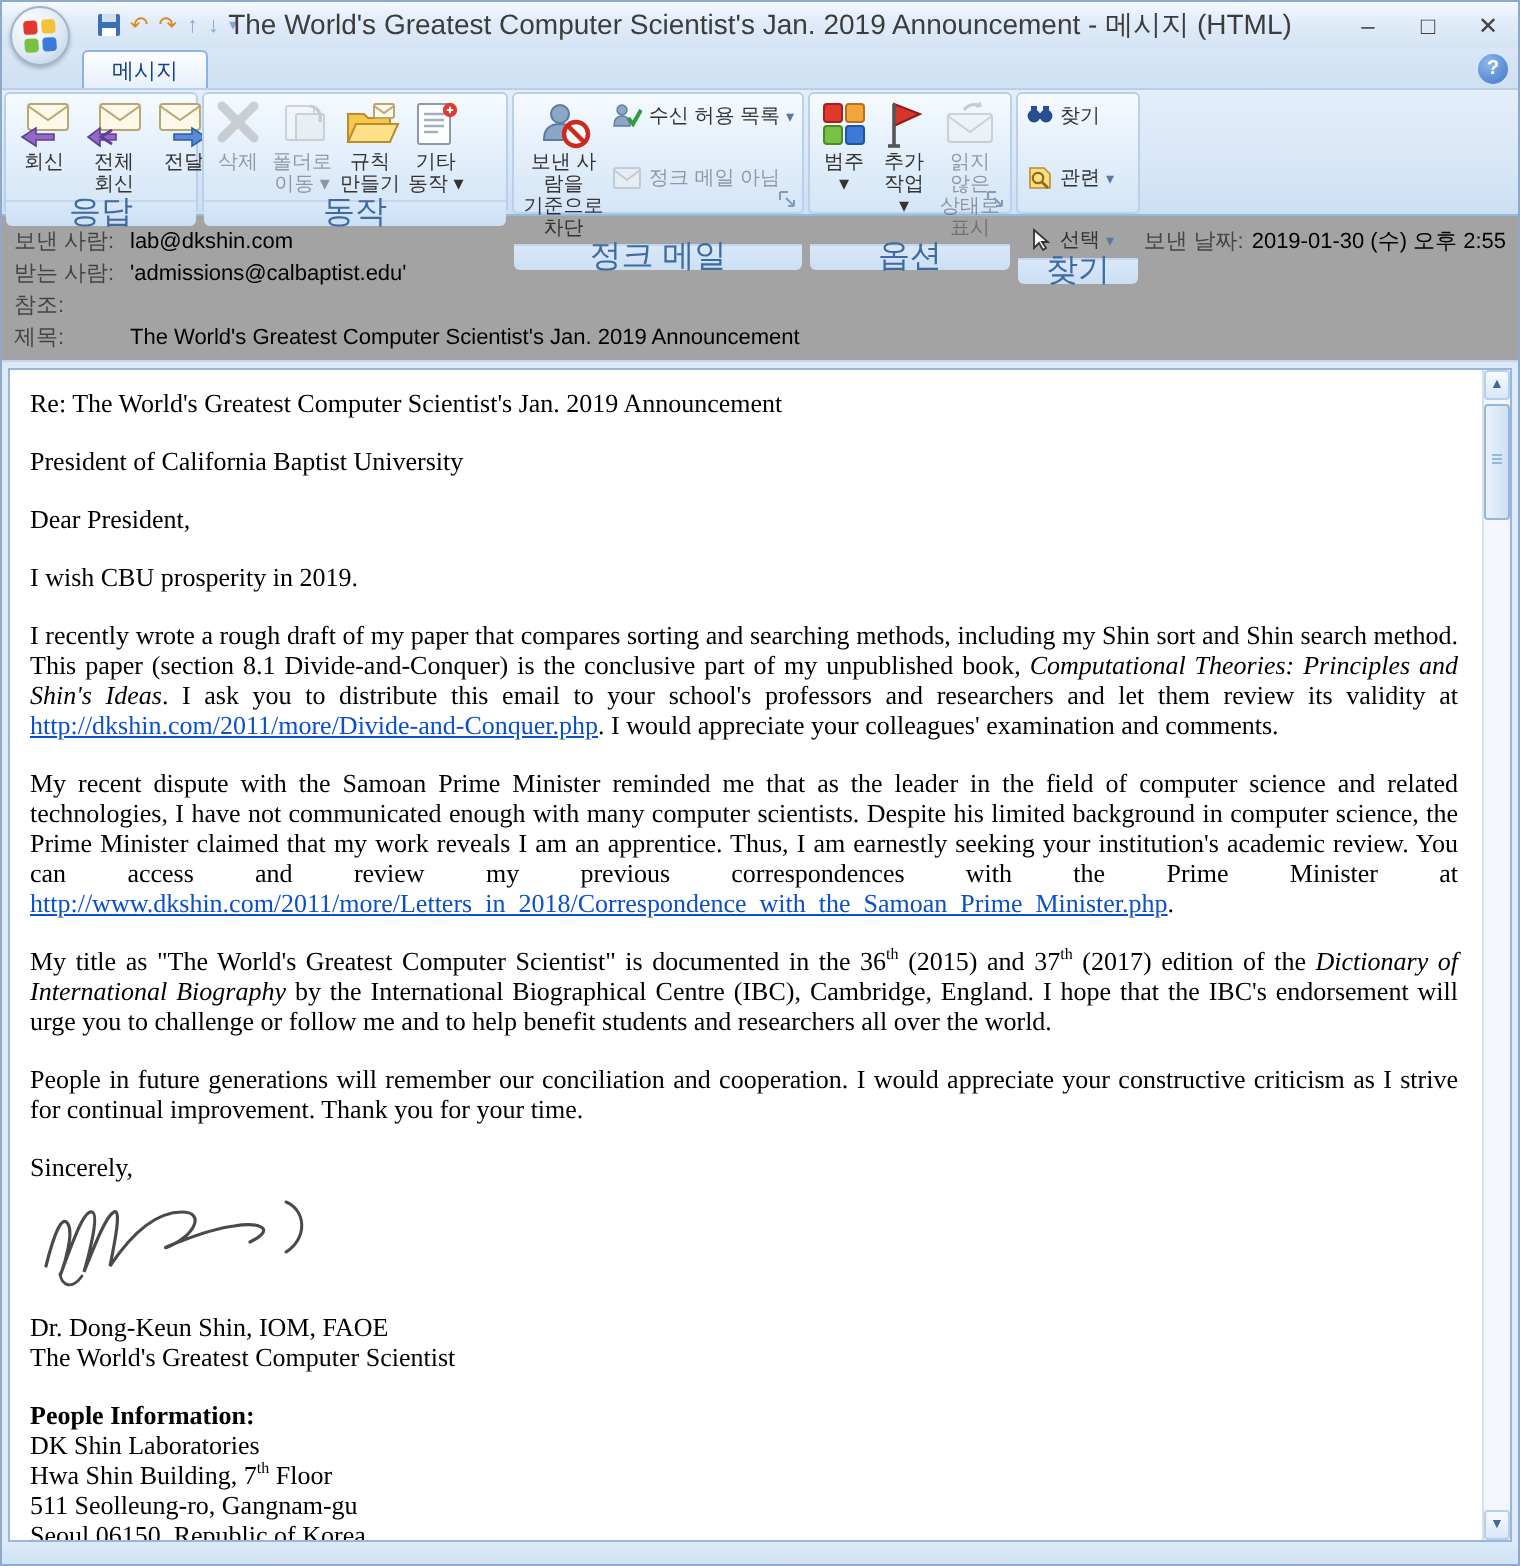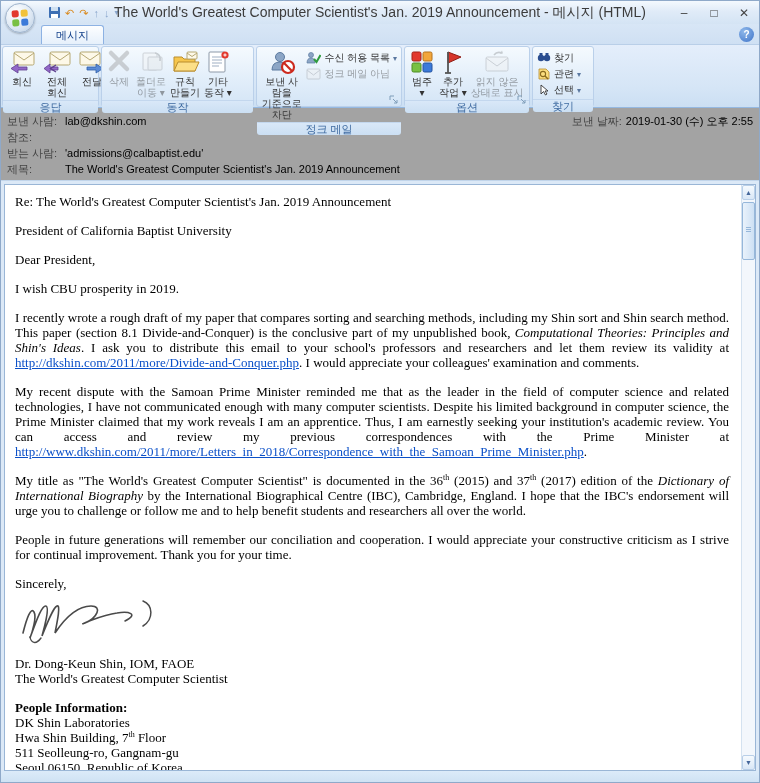--- a/index.html
+++ b/index.html
@@ -24,25 +24,25 @@
 
   
   .tabrow { height:21px; background:linear-gradient(#d8e6f6,#cfe0f3); display:flex; align-items:flex-end; position:relative; flex:0 0 auto; border-bottom:1px solid #b9cfe8; }
   .tab { margin-left:40px; height:19px; padding:2px 14px 0; font-size:11px; color:#15428b; background:linear-gradient(#fdfeff,#e6f0fb); border:1px solid #8db2e3; border-bottom:none; border-radius:3px 3px 0 0; cursor:pointer; }
   .help-btn { position:absolute; right:5px; top:3px; width:15px; height:15px; border-radius:50%; background:radial-gradient(circle at 35% 30%, #8fb8ea, #3f74c9); color:#fff; font-size:10px; font-weight:bold; text-align:center; line-height:15px; cursor:pointer; }
 
   
   .ribbon { height:63px; background:linear-gradient(#e4eefb,#d5e5f6 70%,#cbdff3); display:flex; gap:2px; padding:1px 1px 0 1px; flex:0 0 auto; border-bottom:1px solid #95b9e2; }
   .rgroup { position:relative; border:1px solid #bad0ea; border-radius:3px; background:linear-gradient(#f5fafe,#e2eefa 55%,#d4e5f6); display:flex; flex-direction:column; }
   .rgroup-body { flex:1; display:flex; align-items:flex-start; padding:1px 2px; }
-  .rgroup-label { height:13px; font-size:11px; color:#3e6aa0; text-align:center; background:linear-gradient(#d9e8f8,#cbdff3); border-top:1px solid #c3d7ee; border-radius:0 0 3px 3px; line-height:12px; }
+  .rgroup-label { height:13px; font-size:16px; color:#3e6aa0; text-align:center; background:linear-gradient(#d9e8f8,#cbdff3); border-top:1px solid #c3d7ee; border-radius:0 0 3px 3px; line-height:12px; }
   .launcher { position:absolute; right:2px; bottom:1px; width:10px; height:10px; cursor:pointer; }
   .bigbtn { display:flex; flex-direction:column; align-items:center; padding:1px 2px; border-radius:3px; cursor:pointer; }
   .bigbtn .blabel { font-size:10px; line-height:11px; color:#333; text-align:center; white-space:pre-line; }
-  .smallcol { display:flex; flex-direction:column; gap:0; padding-top:2px; }
+  .smallcol { display:flex; flex-direction:column; gap:15px; padding-top:2px; }
   .smallbtn { display:flex; align-items:center; gap:3px; font-size:10px; color:#333; padding:1px 2px; border-radius:2px; cursor:pointer; white-space:nowrap; }
   .disabled { opacity:.45; filter:grayscale(70%); }
   .dd { font-size:8px; color:#5a78a0; }
   .ricon { display:block; }
 
   
   .headerpane { background:#a3a3a3; padding:6px 6px 4px 6px; flex:0 0 auto; border-bottom:1px solid #c2d5ea; font-size:11px; }
   .hrow { display:flex; margin-bottom:2px; line-height:14px; }
   .hlabel { width:58px; color:#444; flex:0 0 auto; }
   .hvalue { color:#000; }
@@ -211,21 +211,21 @@
             <span>정크 메일 아님</span>
           </div>
         </div>
       </div>
       <div class="rgroup-label">정크 메일</div>
       <svg class="launcher" viewBox="0 0 10 10">
           <path d="M1 1 h4 M1 1 v4 M4 4 l4 4 M8 8 v-3 M8 8 h-3" stroke="#7f9db9" fill="none"></path>
         </svg>
     </div>
 
-    <div class="rgroup" style="width:126px">
+    <div class="rgroup" style="width:102px">
       <div class="rgroup-body">
         <div class="bigbtn">
           <svg class="ricon" width="26" height="27" viewBox="0 0 26 27">
               <rect x="3" y="3" width="9" height="9" rx="1.5" fill="#e2392e" stroke="#a32218"></rect>
               <rect x="14" y="3" width="9" height="9" rx="1.5" fill="#f2a63b" stroke="#b5721c"></rect>
               <rect x="3" y="14" width="9" height="9" rx="1.5" fill="#79c043" stroke="#4d8c25"></rect>
               <rect x="14" y="14" width="9" height="9" rx="1.5" fill="#3b7ad9" stroke="#24539e"></rect>
             </svg>
           <span class="blabel">범주
 ▾</span>
@@ -291,26 +291,26 @@
     </div>
   </div>
 
   <div class="headerpane">
     <div class="hrow">
       <span class="hlabel">보낸 사람:</span>
       <span class="hvalue">lab@dkshin.com</span>
       <span class="hdate"><span class="hlabel-inline">보낸 날짜:</span><span>2019-01-30 (수) 오후 2:55</span></span>
     </div>
     <div class="hrow">
+      <span class="hlabel">받는 사람:</span>
+      <span class="hvalue">'admissions@calbaptist.edu'</span>
+    </div>
+    <div class="hrow">
       <span class="hlabel">참조:</span>
       <span class="hvalue"></span>
-    </div>
-    <div class="hrow">
-      <span class="hlabel">받는 사람:</span>
-      <span class="hvalue">'admissions@calbaptist.edu'</span>
     </div>
     <div class="hrow" style="margin-bottom:0">
       <span class="hlabel">제목:</span>
       <span class="hvalue">The World's Greatest Computer Scientist's Jan. 2019 Announcement</span>
     </div>
   </div>
 
   <div class="bodywrap">
     <div class="bodytext">
       <p class="noj">Re: The World's Greatest Computer Scientist's Jan. 2019 Announcement</p>

